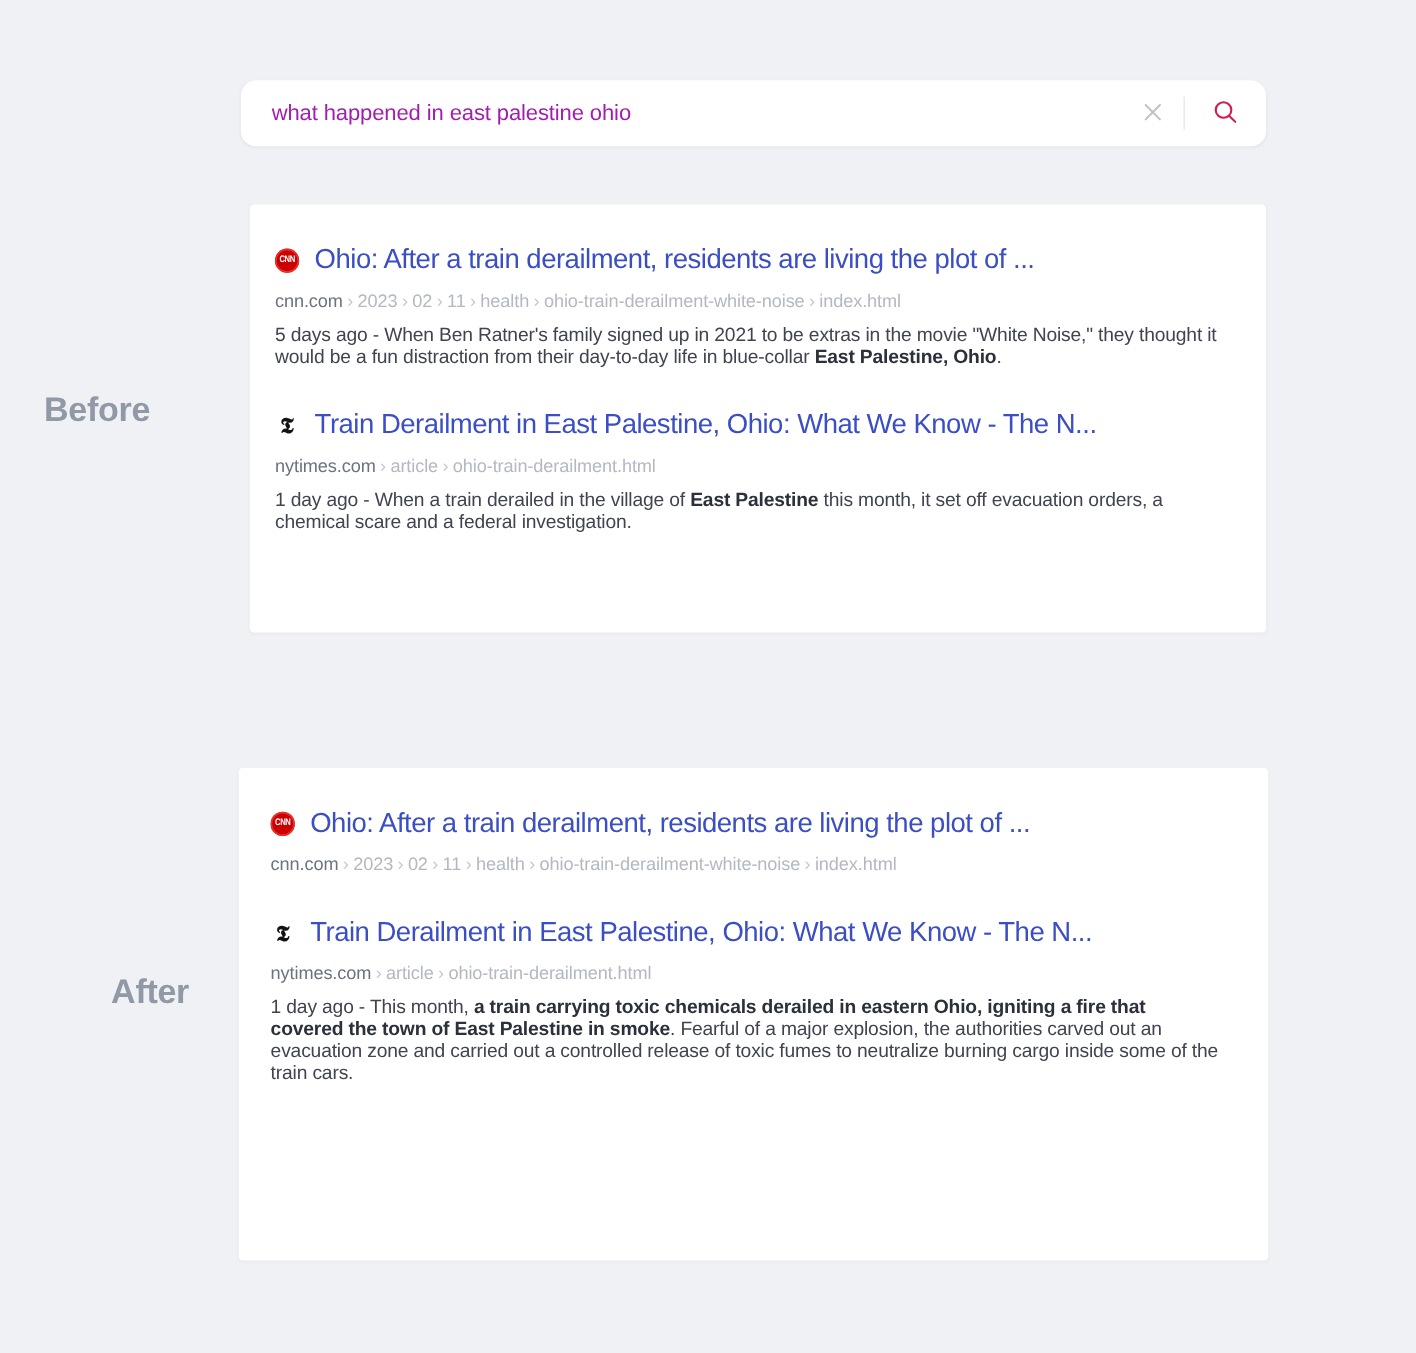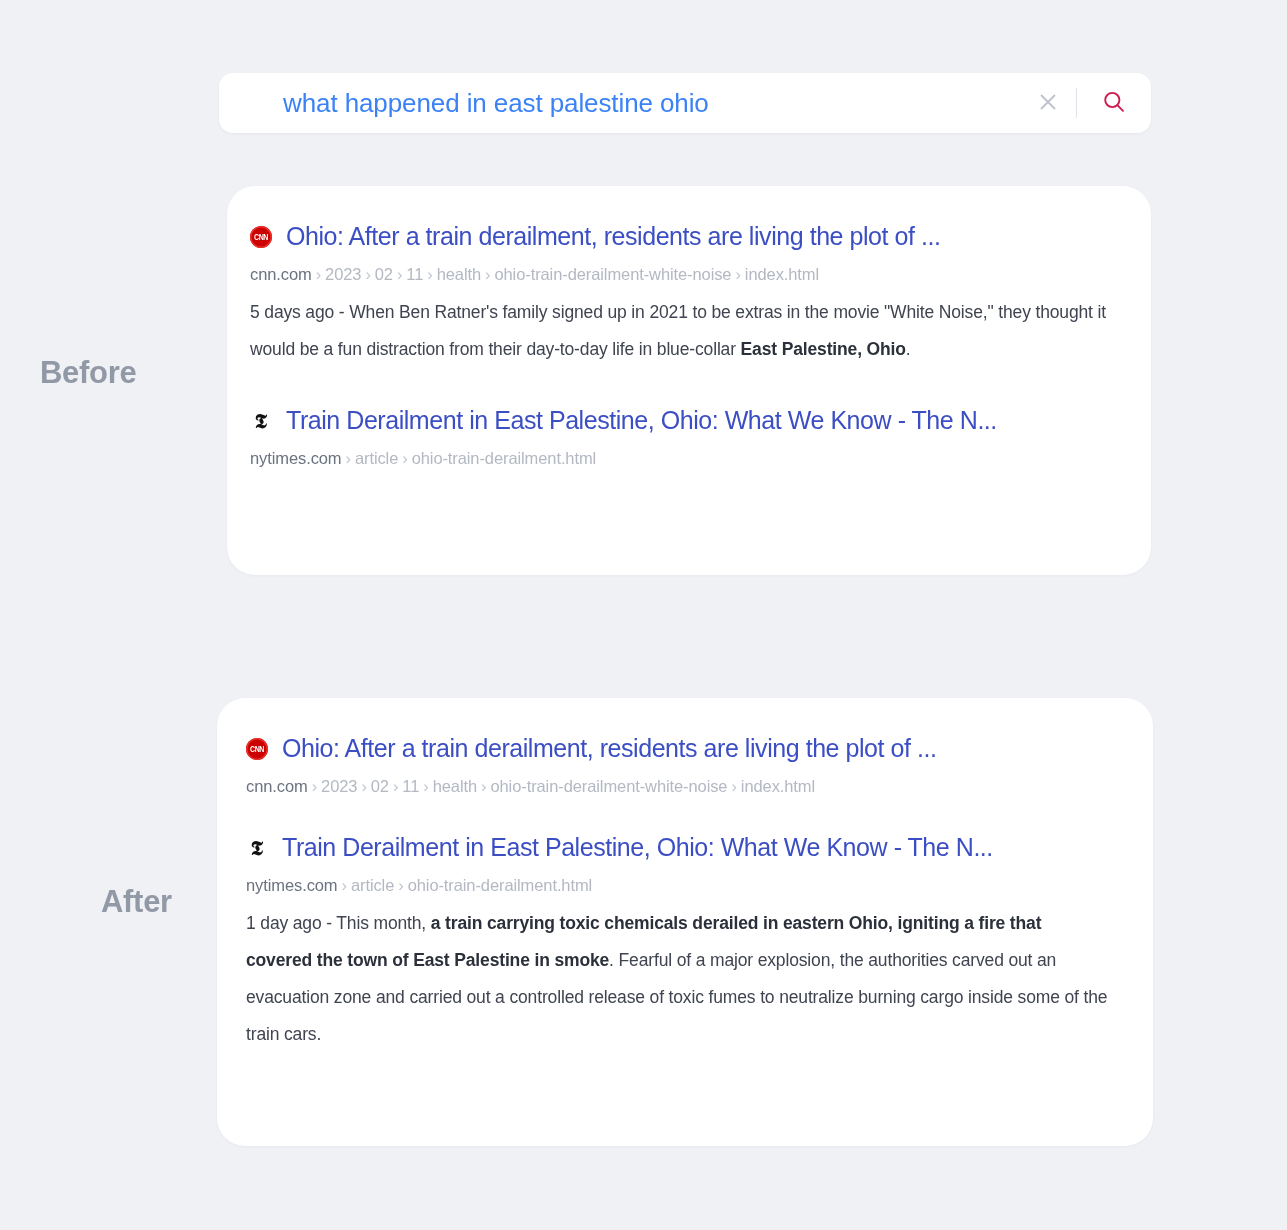--- a/index.html
+++ b/index.html
@@ -29,25 +29,24 @@
     display: flex;
     align-items: center;
     box-shadow: 0 1px 3px rgba(30,40,70,0.05);
   }
   .search-input {
     flex: 1 1 auto;
     border: none;
     outline: none;
     background: transparent;
     font-family: "Liberation Sans", sans-serif;
-    font-size: 26px;
-    color: #3b82f6;
+    font-size: 20px;
+    color: #a21caf;
     padding: 0 0 0 28px;
     letter-spacing: -0.1px;
-    margin-left: 36px;
   }
   .search-input::placeholder { color: #9aa1ad; }
   .clear-btn {
     width: 44px;
     height: 44px;
     display: flex;
     align-items: center;
     justify-content: center;
     cursor: pointer;
     background: none;
@@ -84,21 +83,21 @@
     color: #9199a6;
     letter-spacing: -0.3px;
   }
   #label-before { left: 40px; top: 355px; }
   #label-after  { left: 101px; top: 884px; }
 
   
   .card {
     position: absolute;
     background: #ffffff;
-    border-radius: 28px;
+    border-radius: 4px;
     box-shadow: 0 1px 3px rgba(30,40,70,0.04);
   }
   #card-before {
     left: 227px;
     top: 186px;
     width: 924px;
     height: 389px;
     padding: 36px 44px 0 23px;
   }
   #card-after {
@@ -162,21 +161,21 @@
     font-size: 16.5px;
     color: #b3b8c2;
     letter-spacing: -0.1px;
     white-space: nowrap;
   }
   .result-url .host { color: #6b7280; }
   .result-url .sep { color: #c2c7d0; margin: 0 4px; }
   .result-snippet {
     margin-top: 10px;
     font-size: 17.5px;
-    line-height: 37px;
+    line-height: 20px;
     color: #3f4450;
     letter-spacing: -0.15px;
     max-width: 880px;
   }
   .result-snippet b { font-weight: 700; color: #2b303a; }
 </style>
 </head>
 <body>
 
 <div class="searchbar">
@@ -214,20 +213,21 @@
       <div class="result-snippet"><span>5 days ago - When Ben Ratner's family signed up in 2021 to be extras in the movie "White Noise," they thought it would be a fun distraction from their day-to-day life in blue-collar </span><b>East Palestine, Ohio</b><span>.</span></div>
     </div>
     <div class="result">
       <div class="result-head">
         <span class="favicon nyt">
           <span>𝕿</span>
         </span>
         <a class="result-title">Train Derailment in East Palestine, Ohio: What We Know - The N...</a>
       </div>
       <div class="result-url"><span class="host">nytimes.com</span><span class="sep">›</span><span>article</span><span class="sep">›</span><span>ohio-train-derailment.html</span></div>
+      <div class="result-snippet"><span>1 day ago - When a train derailed in the village of </span><b>East Palestine</b><span> this month, it set off evacuation orders, a chemical scare and a federal investigation.</span></div>
     </div>
   </div>
 
 <div class="card" id="card-after">
     <div class="result">
       <div class="result-head">
         <span class="favicon cnn">
           <span>CNN</span>
         </span>
         <a class="result-title">Ohio: After a train derailment, residents are living the plot of ...</a>

